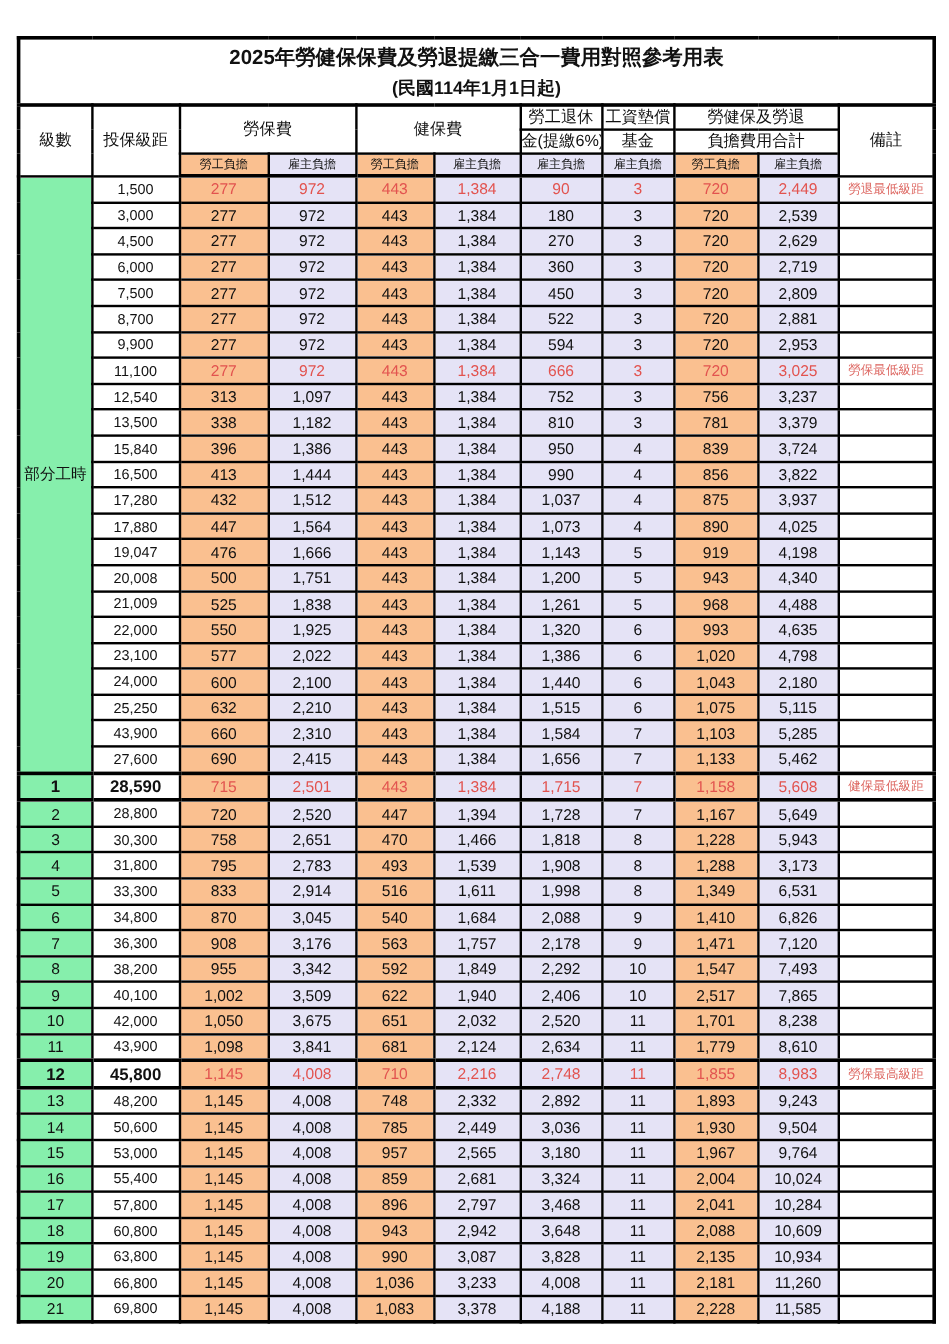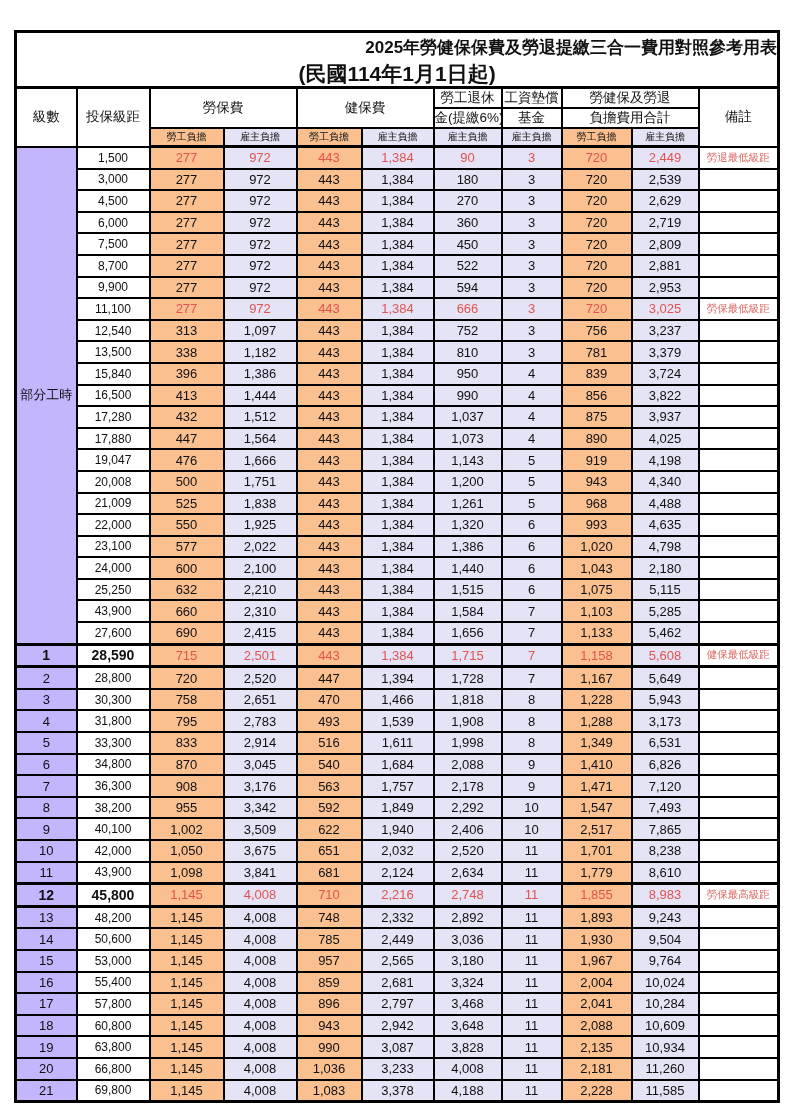--- a/index.html
+++ b/index.html
@@ -10,26 +10,26 @@
     border-collapse:collapse;table-layout:fixed;
     border:3px solid var(--line,#000);
   }
   th,td{
     border:2px solid var(--line,#000);
     text-align:center;vertical-align:middle;
     padding:0;white-space:nowrap;overflow:hidden;
     color:#111;font-weight:normal;
   }
   .title-cell{height:53px;border-bottom:3px solid var(--line,#000);background:#fff;}
-  .title-line1{font-size:17px;font-weight:bold;line-height:28px;text-align:right;}
-  .title-line2{font-size:21px;font-weight:bold;line-height:24px;}
+  .title-line1{font-size:17px;font-weight:bold;line-height:28px;}
+  .title-line2{font-size:15px;font-weight:bold;line-height:24px;}
   tr.h1 th{height:15px;font-size:13.5px;background:#fff;}
   tr.h2 th{height:16px;font-size:10px;border-bottom:3px solid var(--line,#000);}
   tbody td{height:19.6px;font-size:13px;}
-  .c-lvl{font-size:13px;background:#c4b5fd;margin-left:23px;}
+  .c-lvl{font-size:13px;background:#86efac;margin-left:23px;}
   .c-bracket{font-size:12px;background:#fff;}
   .emp{background:var(--emp-bg,#FAC090);}
   .er{background:var(--er-bg,#E5E3F6);}
   .c-remark{font-size:10.5px;color:var(--red-remark,#DD6660);background:#fff;letter-spacing:0;}
   tr.red td.emp,tr.red td.er{color:var(--red,#E2534F);}
   tr.thick td{border-top-width:3px;border-bottom-width:3px;}
   tr.thick .c-lvl,tr.thick .c-bracket{font-weight:bold;font-size:14px;}
 </style>
 </head>
 <body>

